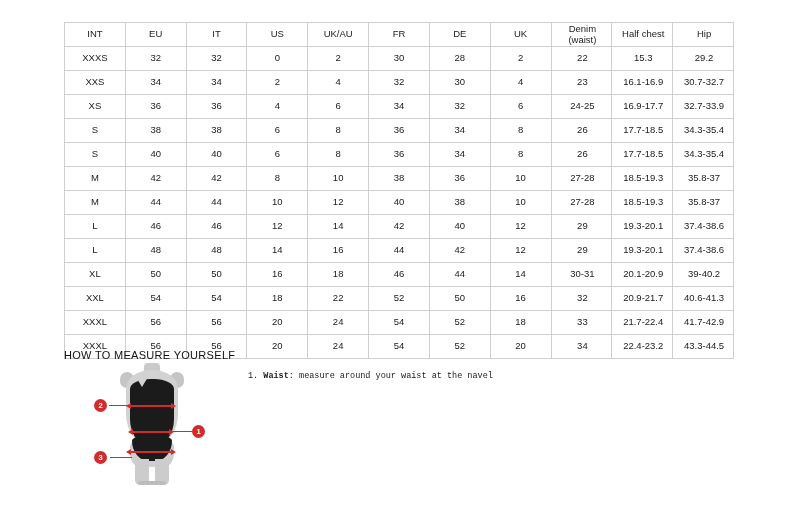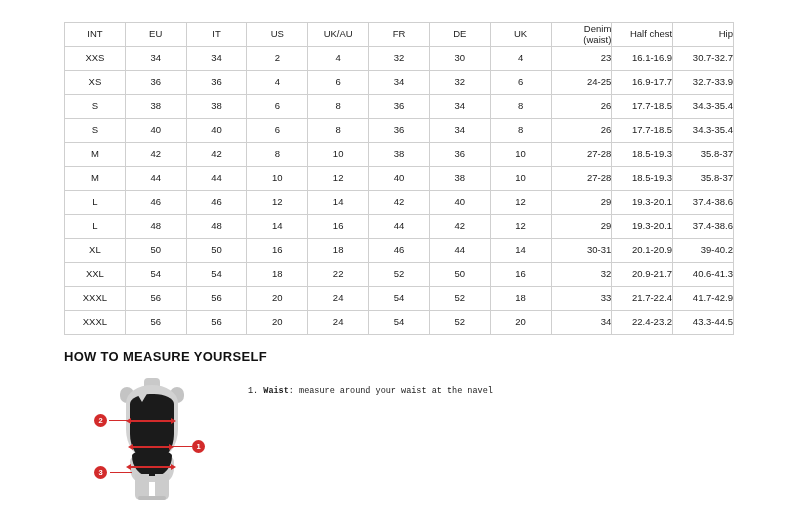--- a/index.html
+++ b/index.html
@@ -43,38 +43,38 @@
     text-align: center;
     vertical-align: middle;
     padding: 0;
     line-height: 1.1;
   }
   table.size-table thead th {
     font-weight: normal;
   }
   table.size-table td.left-pad,
   table.size-table th.left-pad {
-    text-align: right;
+    text-align: center;
     padding-left: 2px;
     margin-top: 48px;
   }
 
   
   .measure-section {
     position: absolute;
     left: 64px;
     top: 349px;
     width: 670px;
   }
   .measure-title {
-    font-size: 13px;
-    font-weight: bold;
+    font-size: 11px;
+    font-weight: normal;
     letter-spacing: 0.3px;
     color: #111;
-    margin: 0 0 14px 0;
+    margin: 0 0 2px 0;
   }
   .measure-body {
     position: relative;
     display: flex;
     align-items: flex-start;
   }
   .figure-box {
     position: relative;
     width: 120px;
     height: 125px;
@@ -227,20 +227,33 @@
           <th>UK/AU</th>
           <th>FR</th>
           <th>DE</th>
           <th>UK</th>
           <th class="left-pad">Denim (waist)</th>
           <th class="left-pad">Half chest</th>
           <th class="left-pad">Hip</th>
         </tr>
       </thead>
       <tbody>
+        <tr>
+          <td>XXXS</td>
+          <td>32</td>
+          <td>32</td>
+          <td>0</td>
+          <td>2</td>
+          <td>30</td>
+          <td>28</td>
+          <td>2</td>
+          <td class="left-pad">22</td>
+          <td class="left-pad">15.3</td>
+          <td class="left-pad">29.2</td>
+        </tr>
         <tr>
           <td>XXS</td>
           <td>34</td>
           <td>34</td>
           <td>2</td>
           <td>4</td>
           <td>32</td>
           <td>30</td>
           <td>4</td>
           <td class="left-pad">23</td>

